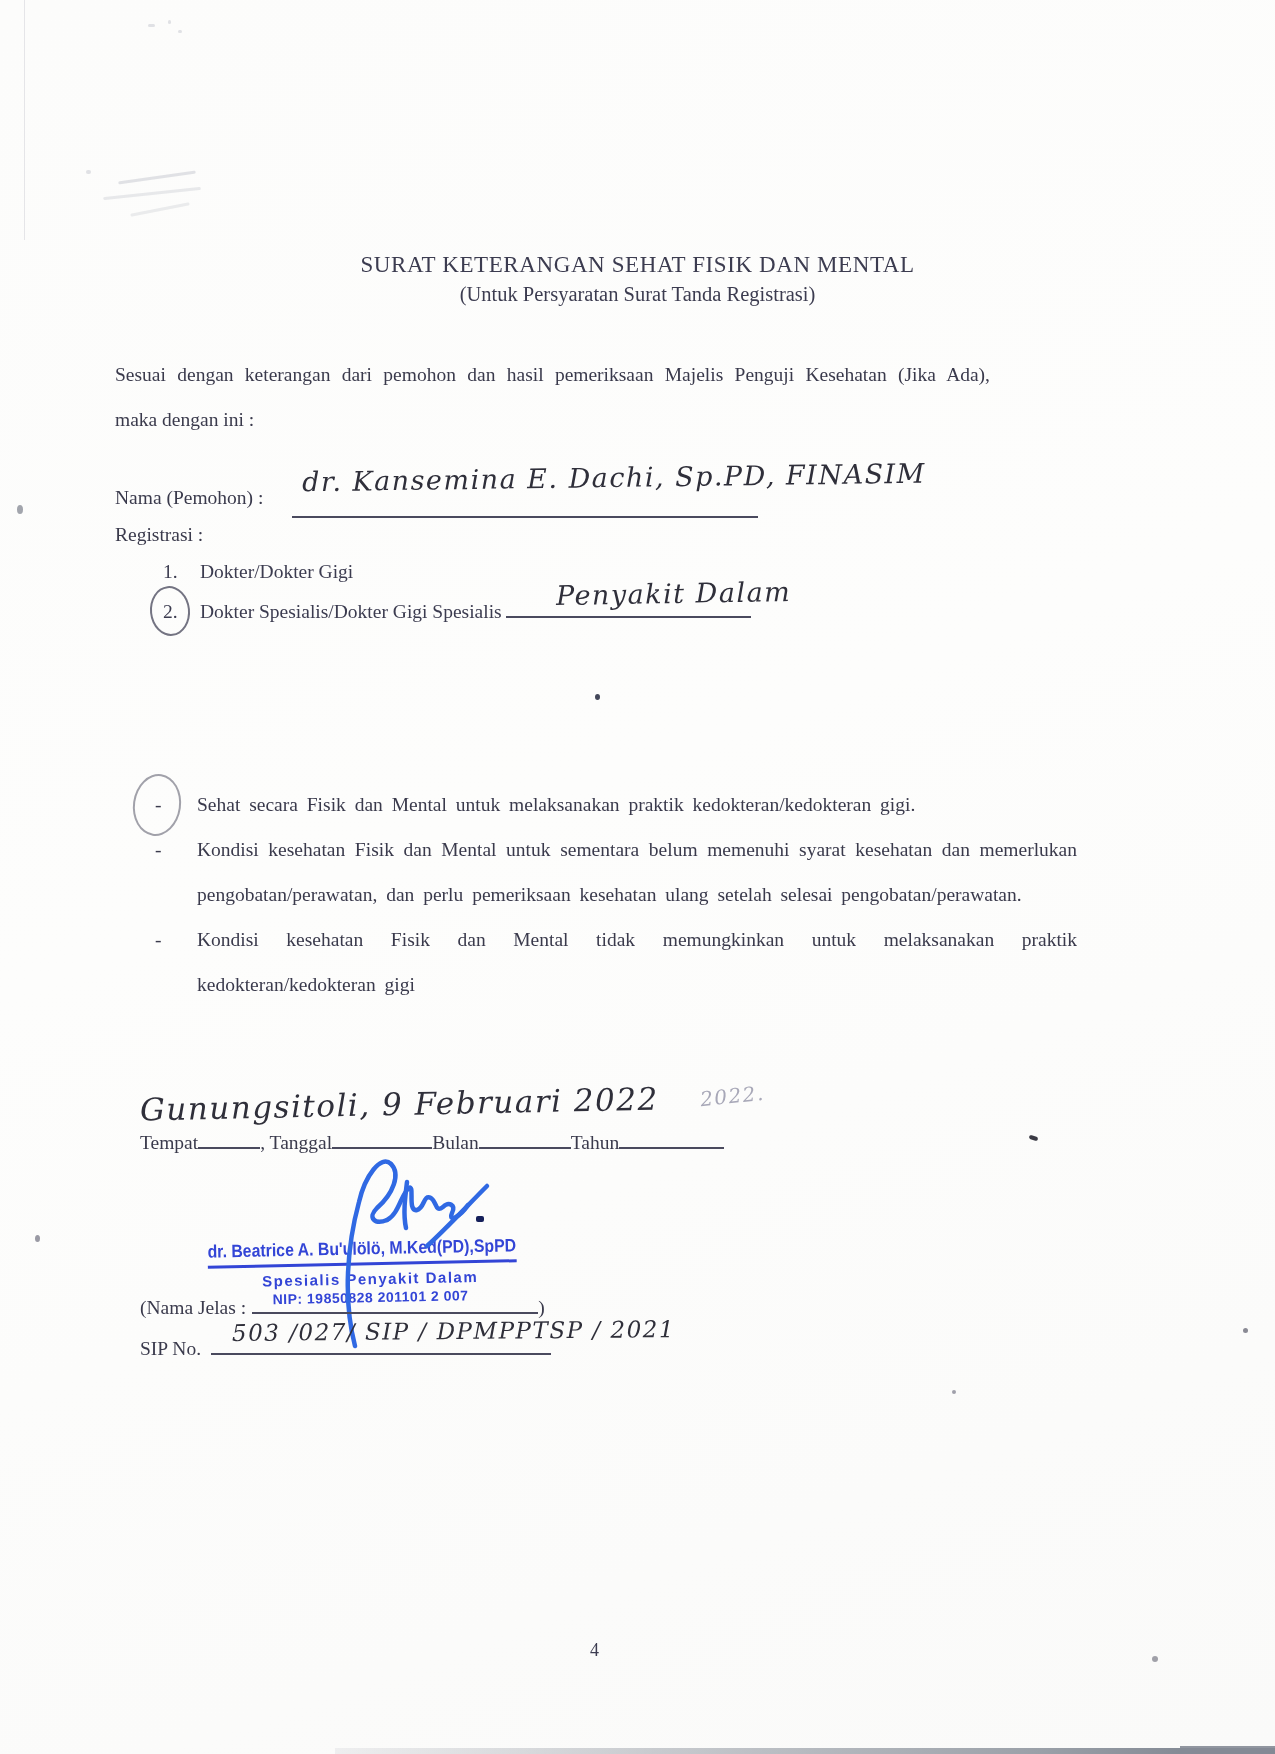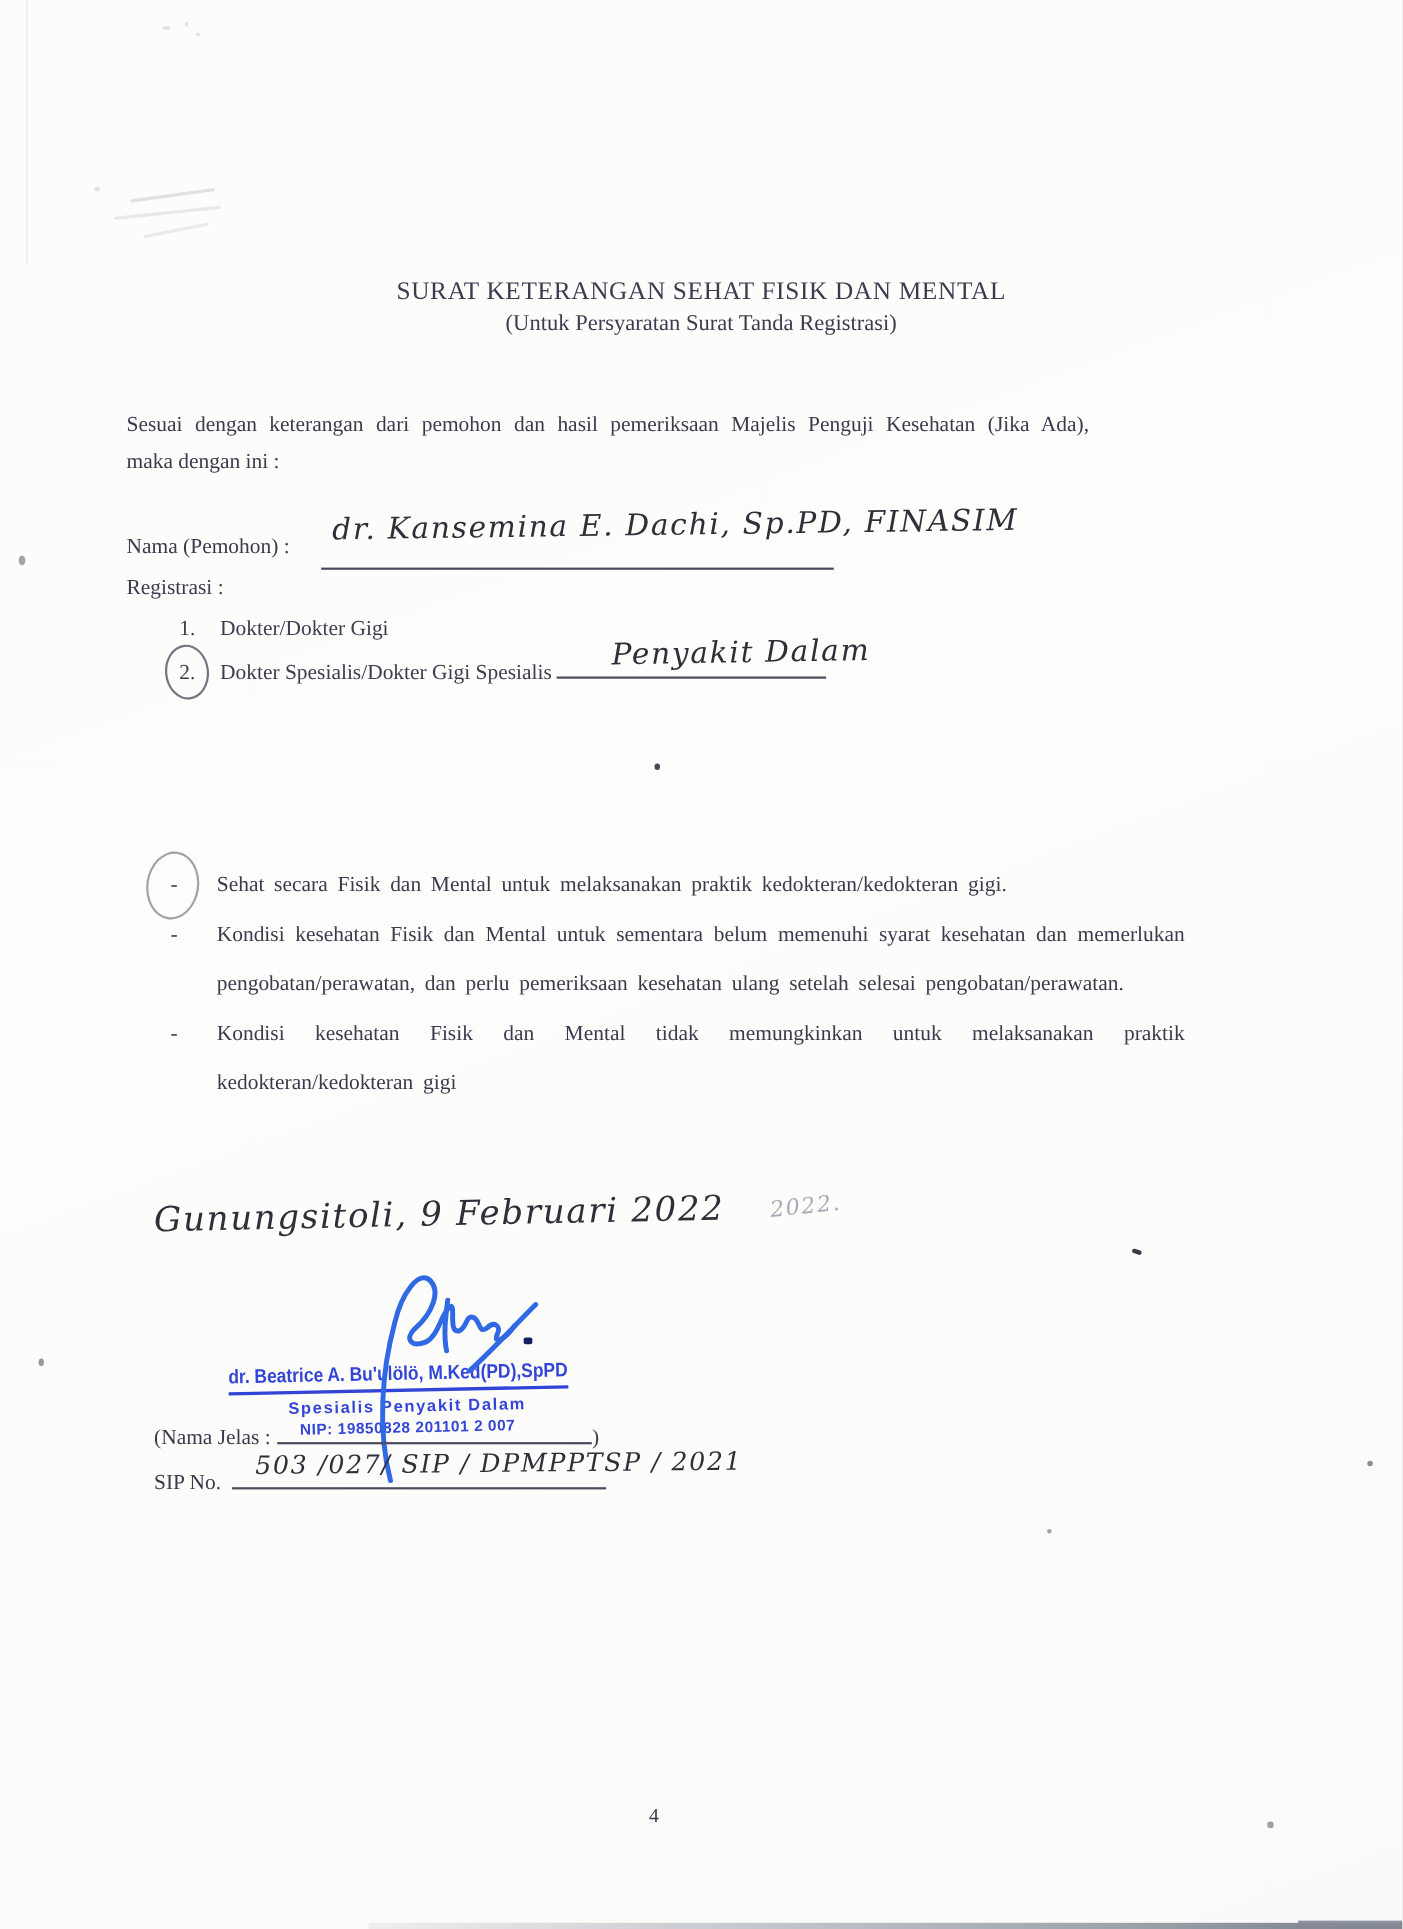--- a/index.html
+++ b/index.html
@@ -82,21 +82,21 @@
   <div class="speck" style="left:1243px;top:1328px;width:5px;height:5px;background:#8a8a94;"></div>
   <div class="speck" style="left:952px;top:1390px;width:4px;height:4px;background:#a0a0aa;"></div>
   <div class="speck" style="left:35px;top:1235px;width:5px;height:7px;background:#9a9aa4;"></div>
   <div class="speck" style="left:1152px;top:1656px;width:6px;height:6px;background:#8a8a94;opacity:.8;"></div>
   <div class="abs" style="left:335px;bottom:0;right:0;height:6px;background:linear-gradient(90deg,rgba(200,202,208,.25),#9aa0a8 75%,#767d89);"></div>
   <div class="abs" style="right:0;bottom:0;width:95px;height:8px;background:#858b96;opacity:.9;"></div>
 
   <div class="abs title print" style="top:252px;left:0;">SURAT KETERANGAN SEHAT FISIK DAN MENTAL</div>
   <div class="abs subtitle print" style="top:283px;left:0;">(Untuk Persyaratan Surat Tanda Registrasi)</div>
 
-  <div class="abs bodytext justify-full" style="left:115px;top:364px;width:875px;">Sesuai dengan keterangan dari pemohon dan hasil pemeriksaan Majelis Penguji Kesehatan (Jika Ada),</div>
+  <div class="abs bodytext justify-full" style="left:115px;top:352px;width:875px;">Sesuai dengan keterangan dari pemohon dan hasil pemeriksaan Majelis Penguji Kesehatan (Jika Ada),</div>
   <div class="abs bodytext" style="left:115px;top:397px;text-align:center;">maka dengan ini :</div>
 
   <div class="abs bodytext" style="left:115px;top:475px;">Nama (Pemohon) :</div>
   <div class="abs" style="left:292px;top:516px;width:466px;border-bottom:2px solid #4a4a5e;"></div>
   <div class="abs hand" style="left:302px;top:462px;font-size:27px;transform:rotate(-.8deg);">dr. Kansemina E. Dachi, Sp.PD, FINASIM</div>
 
   <div class="abs bodytext" style="left:115px;top:512px;">Registrasi :</div>
 
   <div class="abs" style="left:163px;top:552px;">
     <div class="list-row print">
@@ -125,20 +125,23 @@
       <span class="dash stmt-text" style="width:42px;">-</span>
       <div class="stmt-text">Kondisi kesehatan Fisik dan Mental tidak memungkinkan untuk melaksanakan praktik kedokteran/kedokteran gigi</div>
     </div>
   </div>
 
   <div class="abs circle-mark" style="left:133px;top:774px;width:44px;height:58px;transform:rotate(8deg);border-color:rgba(100,100,115,.6);"></div>
 
   <div class="abs hand" style="left:140px;top:1086px;font-size:31px;transform:rotate(-1.2deg);">Gunungsitoli, 9 Februari 2022</div>
   <div class="abs hand ghost" style="left:700px;top:1084px;font-size:20px;transform:rotate(-6deg);">2022.</div>
 
+  <div class="abs bodytext" style="left:140px;top:1120px;white-space:nowrap;">
+    <span>Tempat</span><span class="uline" style="width:62px;"></span><span>, Tanggal</span><span class="uline" style="width:100px;"></span><span>Bulan</span><span class="uline" style="width:92px;"></span><span>Tahun</span><span class="uline" style="width:105px;"></span>
+  </div>
 
   <div class="abs stamp" style="left:208px;top:1238px;">
     <div class="stamp-name">dr. Beatrice A. Bu'ulölö, M.Ked(PD),SpPD</div>
     <div class="stamp-mid">Spesialis Penyakit Dalam</div>
     <div class="stamp-nip">NIP: 19850828 201101 2 007</div>
   </div>
 
   <svg class="abs" style="left:295px;top:1150px;" width="210" height="200" viewBox="0 0 210 200">
     <g fill="none" stroke="#3069e3" stroke-width="4.5" stroke-linecap="round" stroke-linejoin="round">
       <path d="M96 14 C86 4 70 26 64 52 C52 96 48 150 60 196"></path>

